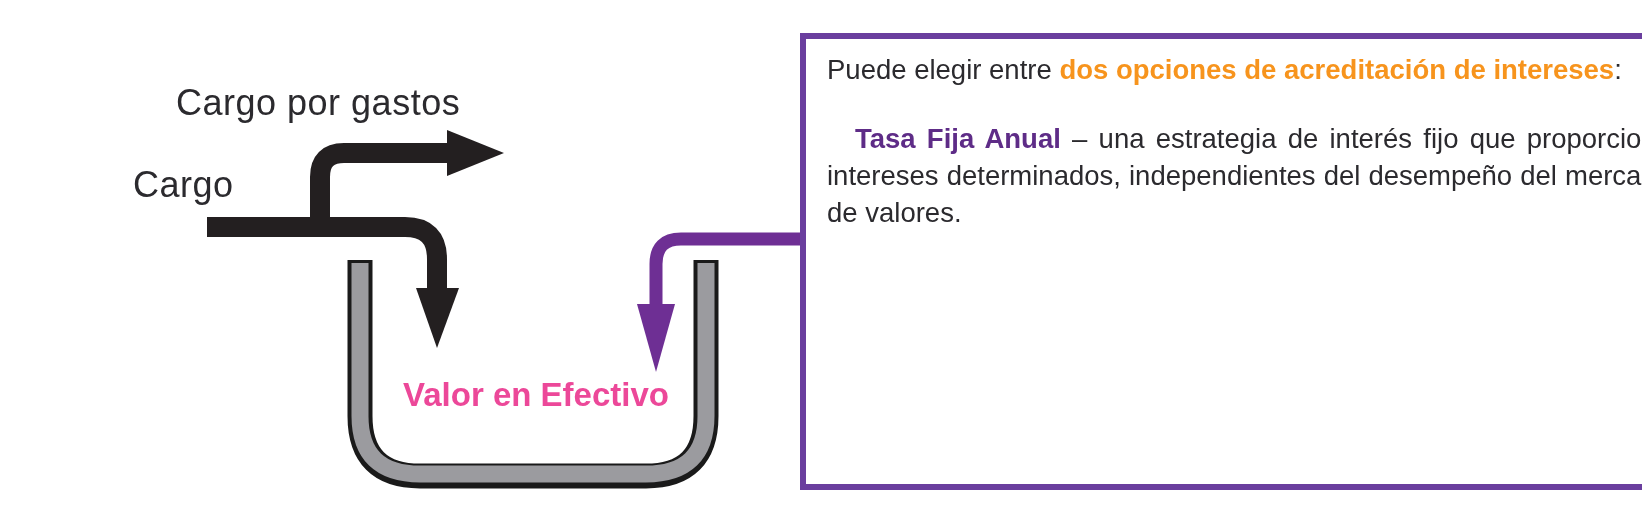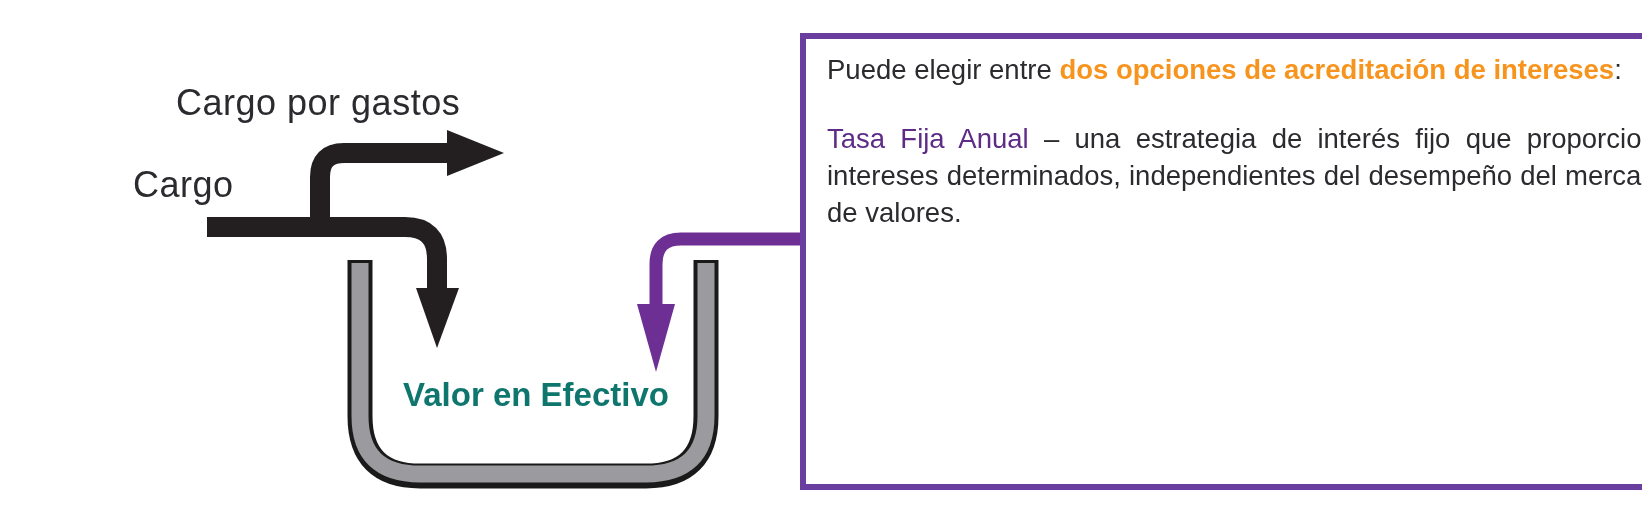--- a/index.html
+++ b/index.html
@@ -44,21 +44,21 @@
     letter-spacing: 0.5px;
     white-space: nowrap;
   }
   .expense-label  { left: 176px; top: 82px; }
   .premiums-label { left: 133px; top: 164px; }
 
   .cash-value-label {
     position: absolute;
     left: 380px; top: 376px; width: 312px;
     text-align: center;
-    color: #0f766e;
+    color: #ec4899;
     font-size: 33px;
     font-weight: 700;
     letter-spacing: 0px;
     white-space: nowrap;
   }
 
   
   .panel {
     position: absolute;
     left: 800px; top: 33px;
@@ -68,21 +68,21 @@
     padding: 12px 18px 5px 21px;
     color: var(--text-dark);
     font-size: 27.5px;
     line-height: 37px;
     text-align: justify;
   }
   .panel p { margin: 0 0 32px 0; }
   .panel p:last-child { margin-bottom: 0; }
 
   .hl-orange { color: var(--highlight-orange); font-weight: 700; }
-  .hl-purple { color: var(--heading-purple); font-weight: 400; }
+  .hl-purple { color: var(--heading-purple); font-weight: 700; margin-left: 28px; }
 </style>
 </head>
 <body>
 
 <div class="canvas">
 
   <div class="diagram">
 
     <svg class="flow-svg" width="820" height="528" viewBox="0 0 820 528" aria-hidden="true">
 

